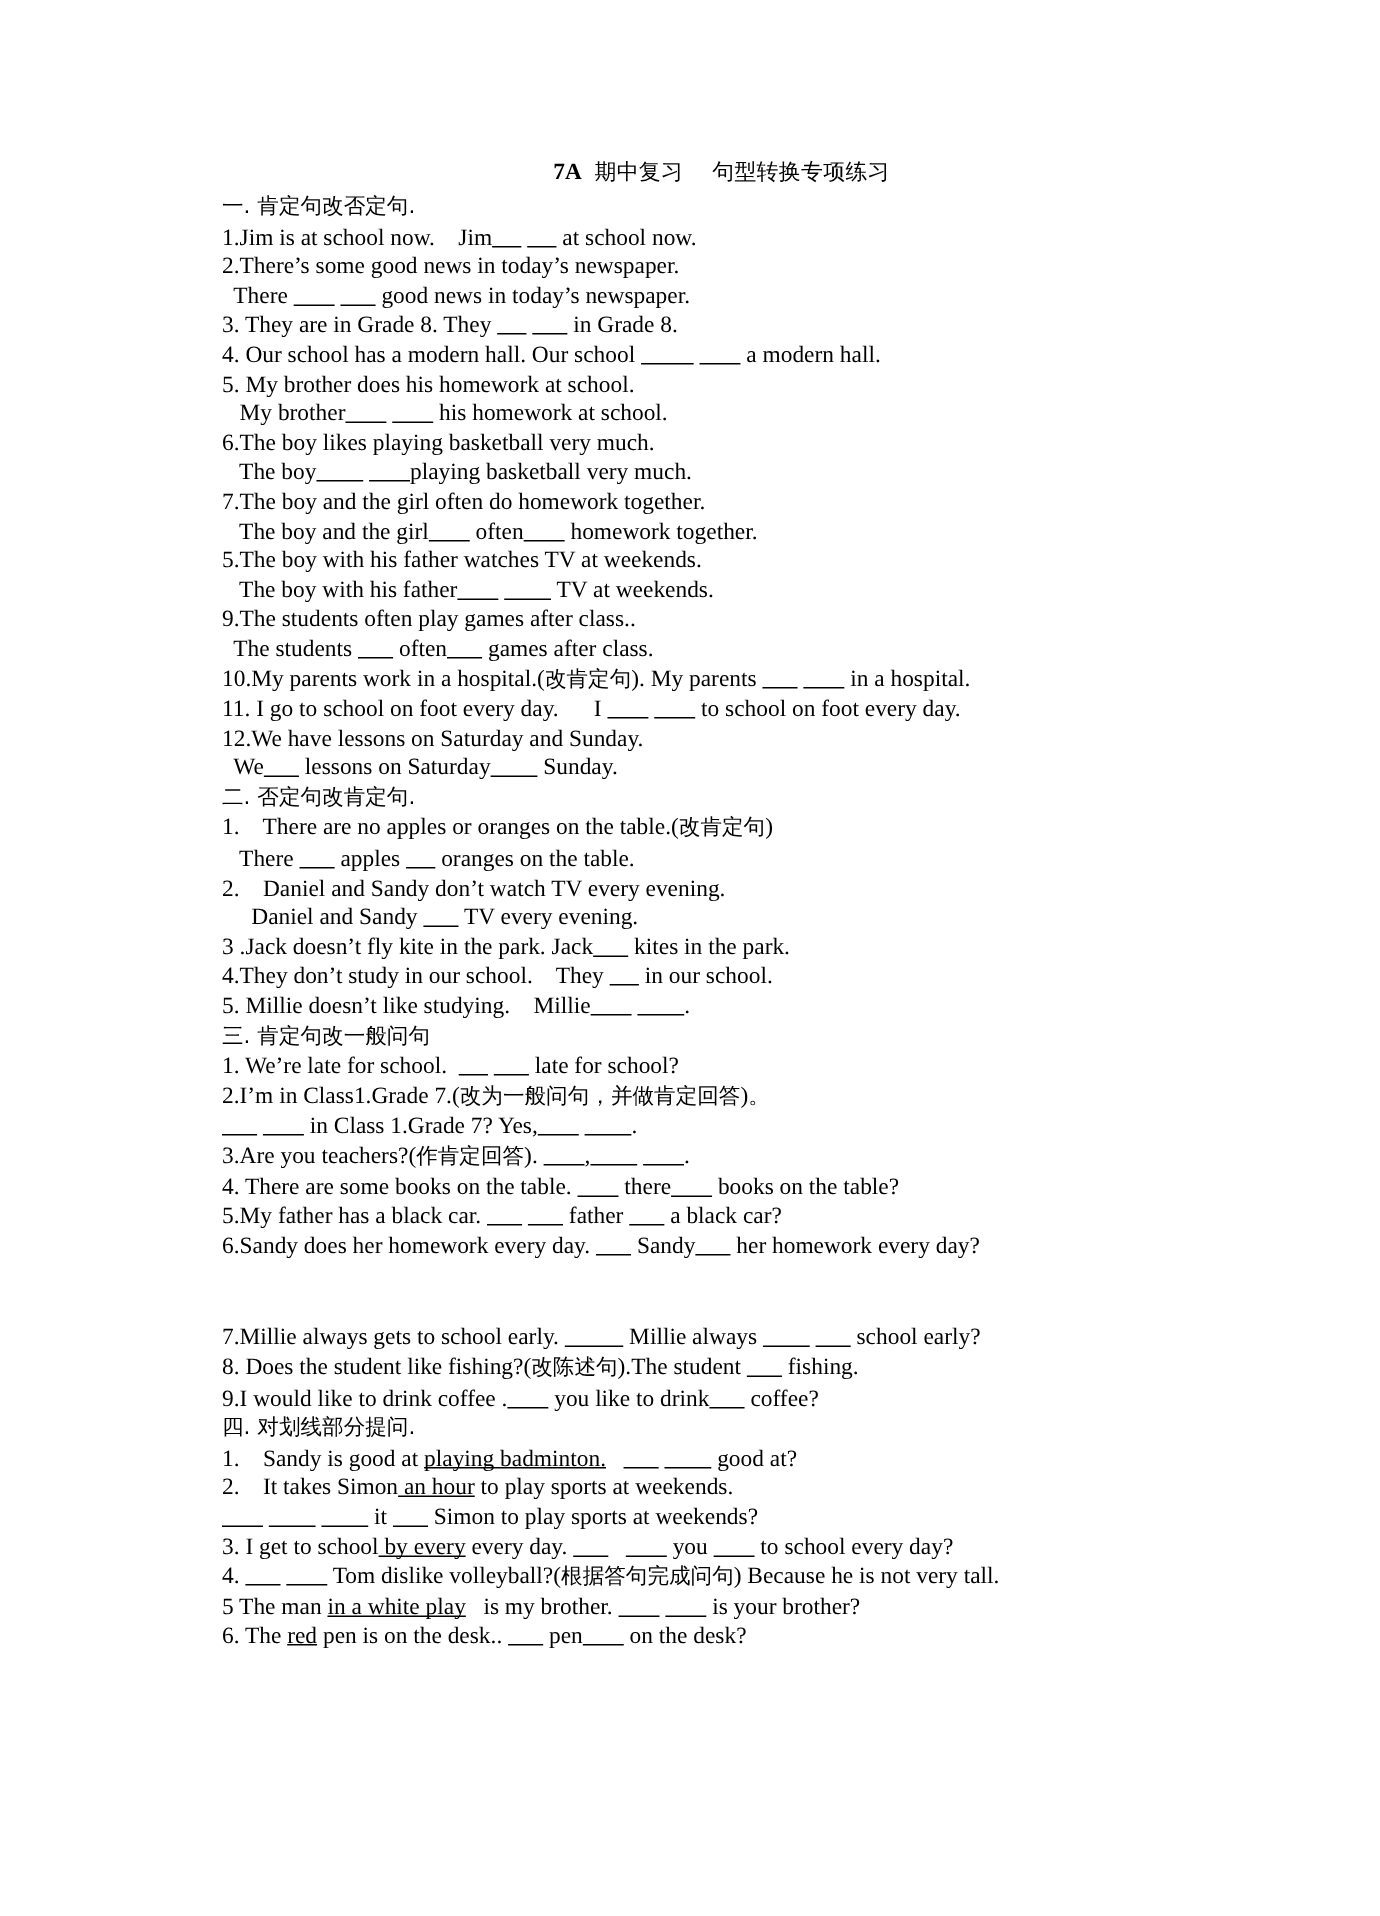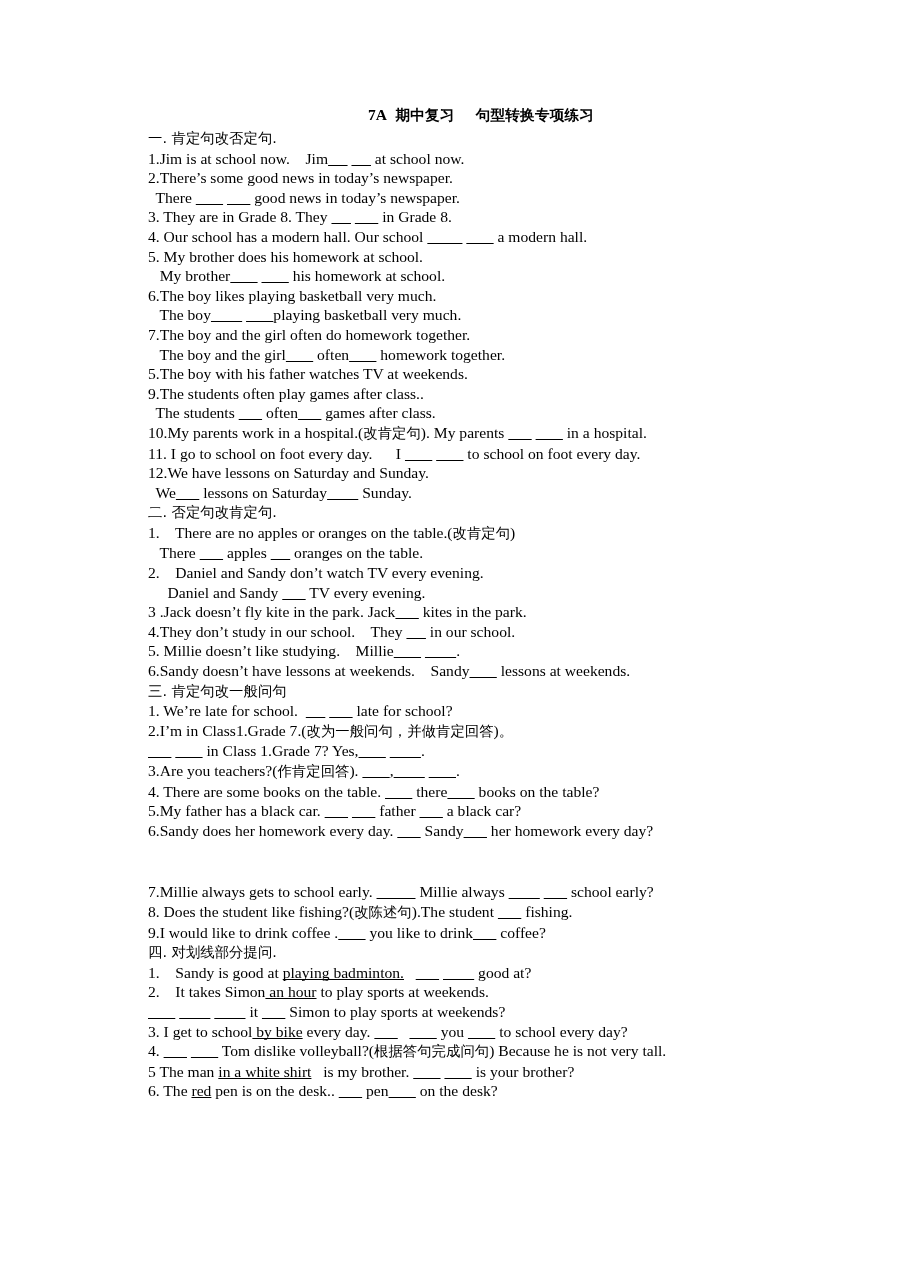--- a/index.html
+++ b/index.html
@@ -60,21 +60,21 @@
     text-decoration: underline;
     text-decoration-skip-ink: none;
   }
   .cn {
     font-family: "DejaVu Sans", "Liberation Sans", sans-serif;
     font-size: 14.4px;
     text-align: center;
   }
   .cn-title {
     font-family: "DejaVu Sans", "Liberation Sans", sans-serif;
-    font-weight: bold;
+    font-weight: normal;
     font-size: 14.6px;
   }
 </style>
 </head>
 <body>
 
 <div class="page">
 
   <div class="doc-title"><span>7A</span>&nbsp; <span class="cn-title">期中复习&nbsp;&nbsp;&nbsp; 句型转换专项练习</span></div>
 
@@ -97,20 +97,21 @@
   <div class="line">6.The boy likes playing basketball very much.</div>
 
   <div class="line">&nbsp;&nbsp; The boy<span class="blank">&nbsp;&nbsp;&nbsp;&nbsp;&nbsp;&nbsp;&nbsp;&nbsp;</span> <span class="blank">&nbsp;&nbsp;&nbsp;&nbsp;&nbsp;&nbsp;&nbsp;</span>playing basketball very much.</div>
 
   <div class="line">7.The boy and the girl often do homework together.</div>
 
   <div class="line">&nbsp;&nbsp; The boy and the girl<span class="blank">&nbsp;&nbsp;&nbsp;&nbsp;&nbsp;&nbsp;&nbsp;</span> often<span class="blank">&nbsp;&nbsp;&nbsp;&nbsp;&nbsp;&nbsp;&nbsp;</span> homework together.</div>
 
   <div class="line">5.The boy with his father watches TV at weekends.</div>
 
+  <div class="line">&nbsp;&nbsp; The boy with his father<span class="blank">&nbsp;&nbsp;&nbsp;&nbsp;&nbsp;&nbsp;&nbsp;</span> <span class="blank">&nbsp;&nbsp;&nbsp;&nbsp;&nbsp;&nbsp;&nbsp;&nbsp;</span> TV at weekends.</div>
 
   <div class="line">9.The students often play games after class..</div>
 
   <div class="line">&nbsp; The students <span class="blank">&nbsp;&nbsp;&nbsp;&nbsp;&nbsp;&nbsp;</span> often<span class="blank">&nbsp;&nbsp;&nbsp;&nbsp;&nbsp;&nbsp;</span> games after class.</div>
 
   <div class="line">10.My parents work in a hospital.(<span class="cn">改肯定句</span>). My parents <span class="blank">&nbsp;&nbsp;&nbsp;&nbsp;&nbsp;&nbsp;</span> <span class="blank">&nbsp;&nbsp;&nbsp;&nbsp;&nbsp;&nbsp;&nbsp;</span> in a hospital.</div>
 
   <div class="line">11. I go to school on foot every day.&nbsp;&nbsp;&nbsp;&nbsp;&nbsp; I <span class="blank">&nbsp;&nbsp;&nbsp;&nbsp;&nbsp;&nbsp;&nbsp;</span> <span class="blank">&nbsp;&nbsp;&nbsp;&nbsp;&nbsp;&nbsp;&nbsp;</span> to school on foot every day.</div>
 
   <div class="line">12.We have lessons on Saturday and Sunday.</div>
@@ -126,21 +127,20 @@
   <div class="line">2.&nbsp;&nbsp;&nbsp; Daniel and Sandy don’t watch TV every evening.</div>
 
   <div class="line">&nbsp;&nbsp;&nbsp;&nbsp; Daniel and Sandy <span class="blank">&nbsp;&nbsp;&nbsp;&nbsp;&nbsp;&nbsp;</span> TV every evening.</div>
 
   <div class="line">3 .Jack doesn’t fly kite in the park. Jack<span class="blank">&nbsp;&nbsp;&nbsp;&nbsp;&nbsp;&nbsp;</span> kites in the park.</div>
 
   <div class="line">4.They don’t study in our school.&nbsp;&nbsp;&nbsp; They <span class="blank">&nbsp;&nbsp;&nbsp;&nbsp;&nbsp;</span> in our school.</div>
 
   <div class="line">5. Millie doesn’t like studying.&nbsp;&nbsp;&nbsp; Millie<span class="blank">&nbsp;&nbsp;&nbsp;&nbsp;&nbsp;&nbsp;&nbsp;</span> <span class="blank">&nbsp;&nbsp;&nbsp;&nbsp;&nbsp;&nbsp;&nbsp;&nbsp;</span>.</div>
 
-  <div class="line">6.Sandy doesn’t have lessons at weekends.&nbsp;&nbsp;&nbsp; Sandy<span class="blank">&nbsp;&nbsp;&nbsp;&nbsp;&nbsp;&nbsp;&nbsp;</span> lessons at weekends.</div>
 
   <div class="section-head"><span class="cn">三. 肯定句改一般问句</span></div>
 
   <div class="line">1. We’re late for school.&nbsp; <span class="blank">&nbsp;&nbsp;&nbsp;&nbsp;&nbsp;</span> <span class="blank">&nbsp;&nbsp;&nbsp;&nbsp;&nbsp;&nbsp;</span> late for school?</div>
 
   <div class="line">2.I’m in Class1.Grade 7.(<span class="cn">改为一般问句，并做肯定回答</span>)<span class="cn">。</span></div>
 
   <div class="line"><span class="blank">&nbsp;&nbsp;&nbsp;&nbsp;&nbsp;&nbsp;</span> <span class="blank">&nbsp;&nbsp;&nbsp;&nbsp;&nbsp;&nbsp;&nbsp;</span> in Class 1.Grade 7? Yes,<span class="blank">&nbsp;&nbsp;&nbsp;&nbsp;&nbsp;&nbsp;&nbsp;</span> <span class="blank">&nbsp;&nbsp;&nbsp;&nbsp;&nbsp;&nbsp;&nbsp;&nbsp;</span>.</div>
 
   <div class="line">3.Are you teachers?(<span class="cn">作肯定回答</span>). <span class="blank">&nbsp;&nbsp;&nbsp;&nbsp;&nbsp;&nbsp;&nbsp;</span>,<span class="blank">&nbsp;&nbsp;&nbsp;&nbsp;&nbsp;&nbsp;&nbsp;&nbsp;</span> <span class="blank">&nbsp;&nbsp;&nbsp;&nbsp;&nbsp;&nbsp;&nbsp;</span>.</div>
@@ -158,21 +158,21 @@
   <div class="line">9.I would like to drink coffee .<span class="blank">&nbsp;&nbsp;&nbsp;&nbsp;&nbsp;&nbsp;&nbsp;</span> you like to drink<span class="blank">&nbsp;&nbsp;&nbsp;&nbsp;&nbsp;&nbsp;</span> coffee?</div>
 
   <div class="section-head"><span class="cn">四. 对划线部分提问.</span></div>
 
   <div class="line">1.&nbsp;&nbsp;&nbsp; Sandy is good at <span class="ul">playing badminton.</span>&nbsp;&nbsp; <span class="blank">&nbsp;&nbsp;&nbsp;&nbsp;&nbsp;&nbsp;</span> <span class="blank">&nbsp;&nbsp;&nbsp;&nbsp;&nbsp;&nbsp;&nbsp;&nbsp;</span> good at?</div>
 
   <div class="line">2.&nbsp;&nbsp;&nbsp; It takes Simon<span class="ul"> an hour</span> to play sports at weekends.</div>
 
   <div class="line"><span class="blank">&nbsp;&nbsp;&nbsp;&nbsp;&nbsp;&nbsp;&nbsp;</span> <span class="blank">&nbsp;&nbsp;&nbsp;&nbsp;&nbsp;&nbsp;&nbsp;&nbsp;</span> <span class="blank">&nbsp;&nbsp;&nbsp;&nbsp;&nbsp;&nbsp;&nbsp;&nbsp;</span> it <span class="blank">&nbsp;&nbsp;&nbsp;&nbsp;&nbsp;&nbsp;</span> Simon to play sports at weekends?</div>
 
-  <div class="line wrap">3. I get to school<span class="ul"> by bike</span> every day. <span class="blank">&nbsp;&nbsp;&nbsp;&nbsp;&nbsp;&nbsp;</span>&nbsp;&nbsp; <span class="blank">&nbsp;&nbsp;&nbsp;&nbsp;&nbsp;&nbsp;&nbsp;</span> you <span class="blank">&nbsp;&nbsp;&nbsp;&nbsp;&nbsp;&nbsp;&nbsp;</span> to school every day?</div>
+  <div class="line wrap">3. I get to school<span class="ul"> by every</span> every day. <span class="blank">&nbsp;&nbsp;&nbsp;&nbsp;&nbsp;&nbsp;</span>&nbsp;&nbsp; <span class="blank">&nbsp;&nbsp;&nbsp;&nbsp;&nbsp;&nbsp;&nbsp;</span> you <span class="blank">&nbsp;&nbsp;&nbsp;&nbsp;&nbsp;&nbsp;&nbsp;</span> to school every day?</div>
 
   <div class="line wrap">4. <span class="blank">&nbsp;&nbsp;&nbsp;&nbsp;&nbsp;&nbsp;</span> <span class="blank">&nbsp;&nbsp;&nbsp;&nbsp;&nbsp;&nbsp;&nbsp;</span> Tom dislike volleyball?(<span class="cn">根据答句完成问句</span>) Because he is not very tall.</div>
 
-  <div class="line">5 The man <span class="ul">in a white shirt</span>&nbsp;&nbsp; is my brother. <span class="blank">&nbsp;&nbsp;&nbsp;&nbsp;&nbsp;&nbsp;&nbsp;</span> <span class="blank">&nbsp;&nbsp;&nbsp;&nbsp;&nbsp;&nbsp;&nbsp;</span> is your brother?</div>
+  <div class="line">5 The man <span class="ul">in a white play</span>&nbsp;&nbsp; is my brother. <span class="blank">&nbsp;&nbsp;&nbsp;&nbsp;&nbsp;&nbsp;&nbsp;</span> <span class="blank">&nbsp;&nbsp;&nbsp;&nbsp;&nbsp;&nbsp;&nbsp;</span> is your brother?</div>
 
   <div class="line">6. The <span class="ul">red</span> pen is on the desk.. <span class="blank">&nbsp;&nbsp;&nbsp;&nbsp;&nbsp;&nbsp;</span> pen<span class="blank">&nbsp;&nbsp;&nbsp;&nbsp;&nbsp;&nbsp;&nbsp;</span> on the desk?</div>
 
 </div>
 
 </body></html>

